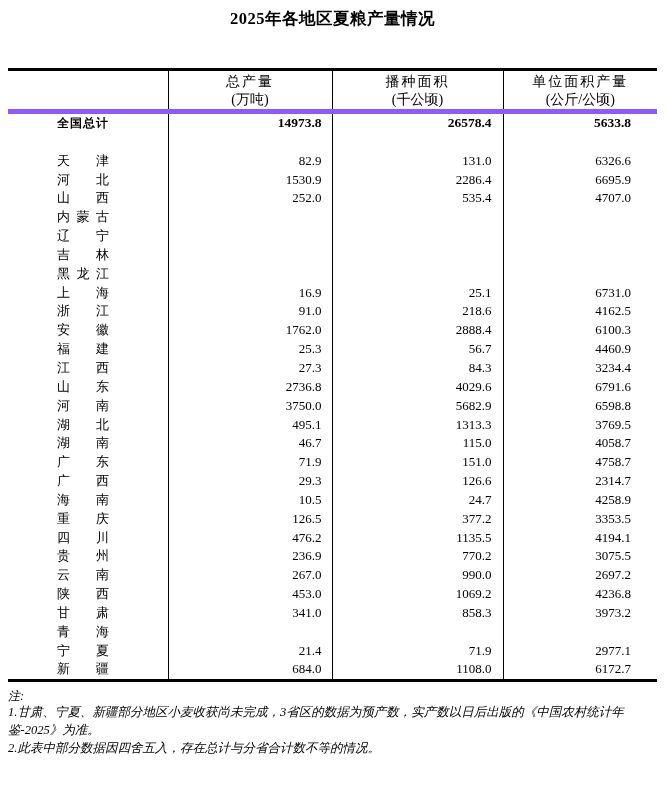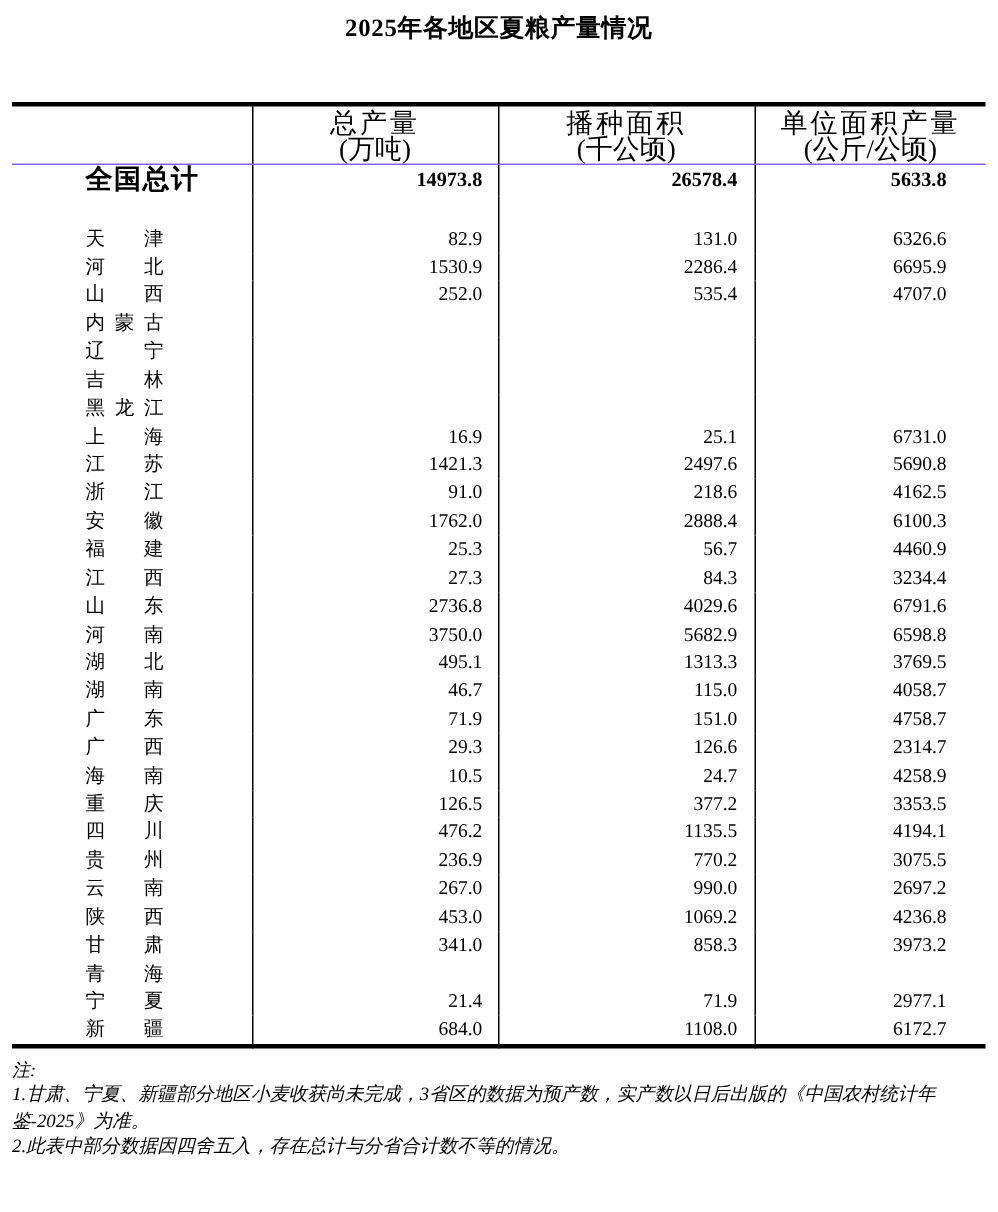--- a/index.html
+++ b/index.html
@@ -33,26 +33,26 @@
     border-collapse: collapse;
     border-top: 3px solid #000;
     border-bottom: 3px solid #000;
   }
   .grain-table col.c0 { width: 160px; }
   .grain-table col.c1 { width: 164px; }
   .grain-table col.c2 { width: 171px; }
   .grain-table col.c3 { width: 154px; }
   .grain-table th {
     font-weight: normal;
-    font-size: 18px;
+    font-size: 14px;
     text-align: center;
     vertical-align: middle;
     height: 38px;
     padding: 0;
-    border-bottom: 1px solid #8b5cf6;
+    border-bottom: 5px solid #8b5cf6;
   }
   .grain-table th .hline {
     line-height: 18px;
     letter-spacing: 2px;
   }
   .grain-table th .uline {
     line-height: 17px;
     letter-spacing: 0px;
   }
   .grain-table th:nth-child(-n+3),
@@ -74,21 +74,21 @@
   .grain-table td.v2 { padding-right: 26px; }
   .region-name {
     display: inline-block;
     width: 52px;
     text-align: justify;
     text-align-last: justify;
   }
   tr.total td { font-weight: bold; font-size: 13.5px; }
   tr.total .total-name {
     font-weight: bold;
-    font-size: 18px;
+    font-size: 12px;
     letter-spacing: 1px;
   }
   tr.spacer td { height: 18.85px; }
   .notes {
     margin: 7px 8px 0 8px;
     width: 650px;
     font-style: italic;
     font-size: 12.5px;
     line-height: 17.6px;
   }
@@ -181,26 +181,20 @@
           <td class="val v1"></td>
           <td class="val v2"></td>
         </tr>
         <tr>
           <td class="name-cell"><span class="region-name">上海</span></td>
           <td class="val v0">16.9</td>
           <td class="val v1">25.1</td>
           <td class="val v2">6731.0</td>
         </tr>
         <tr>
-          <td class="name-cell"><span class="region-name">江苏</span></td>
-          <td class="val v0">1421.3</td>
-          <td class="val v1">2497.6</td>
-          <td class="val v2">5690.8</td>
-        </tr>
-        <tr>
           <td class="name-cell"><span class="region-name">浙江</span></td>
           <td class="val v0">91.0</td>
           <td class="val v1">218.6</td>
           <td class="val v2">4162.5</td>
         </tr>
         <tr>
           <td class="name-cell"><span class="region-name">安徽</span></td>
           <td class="val v0">1762.0</td>
           <td class="val v1">2888.4</td>
           <td class="val v2">6100.3</td>

